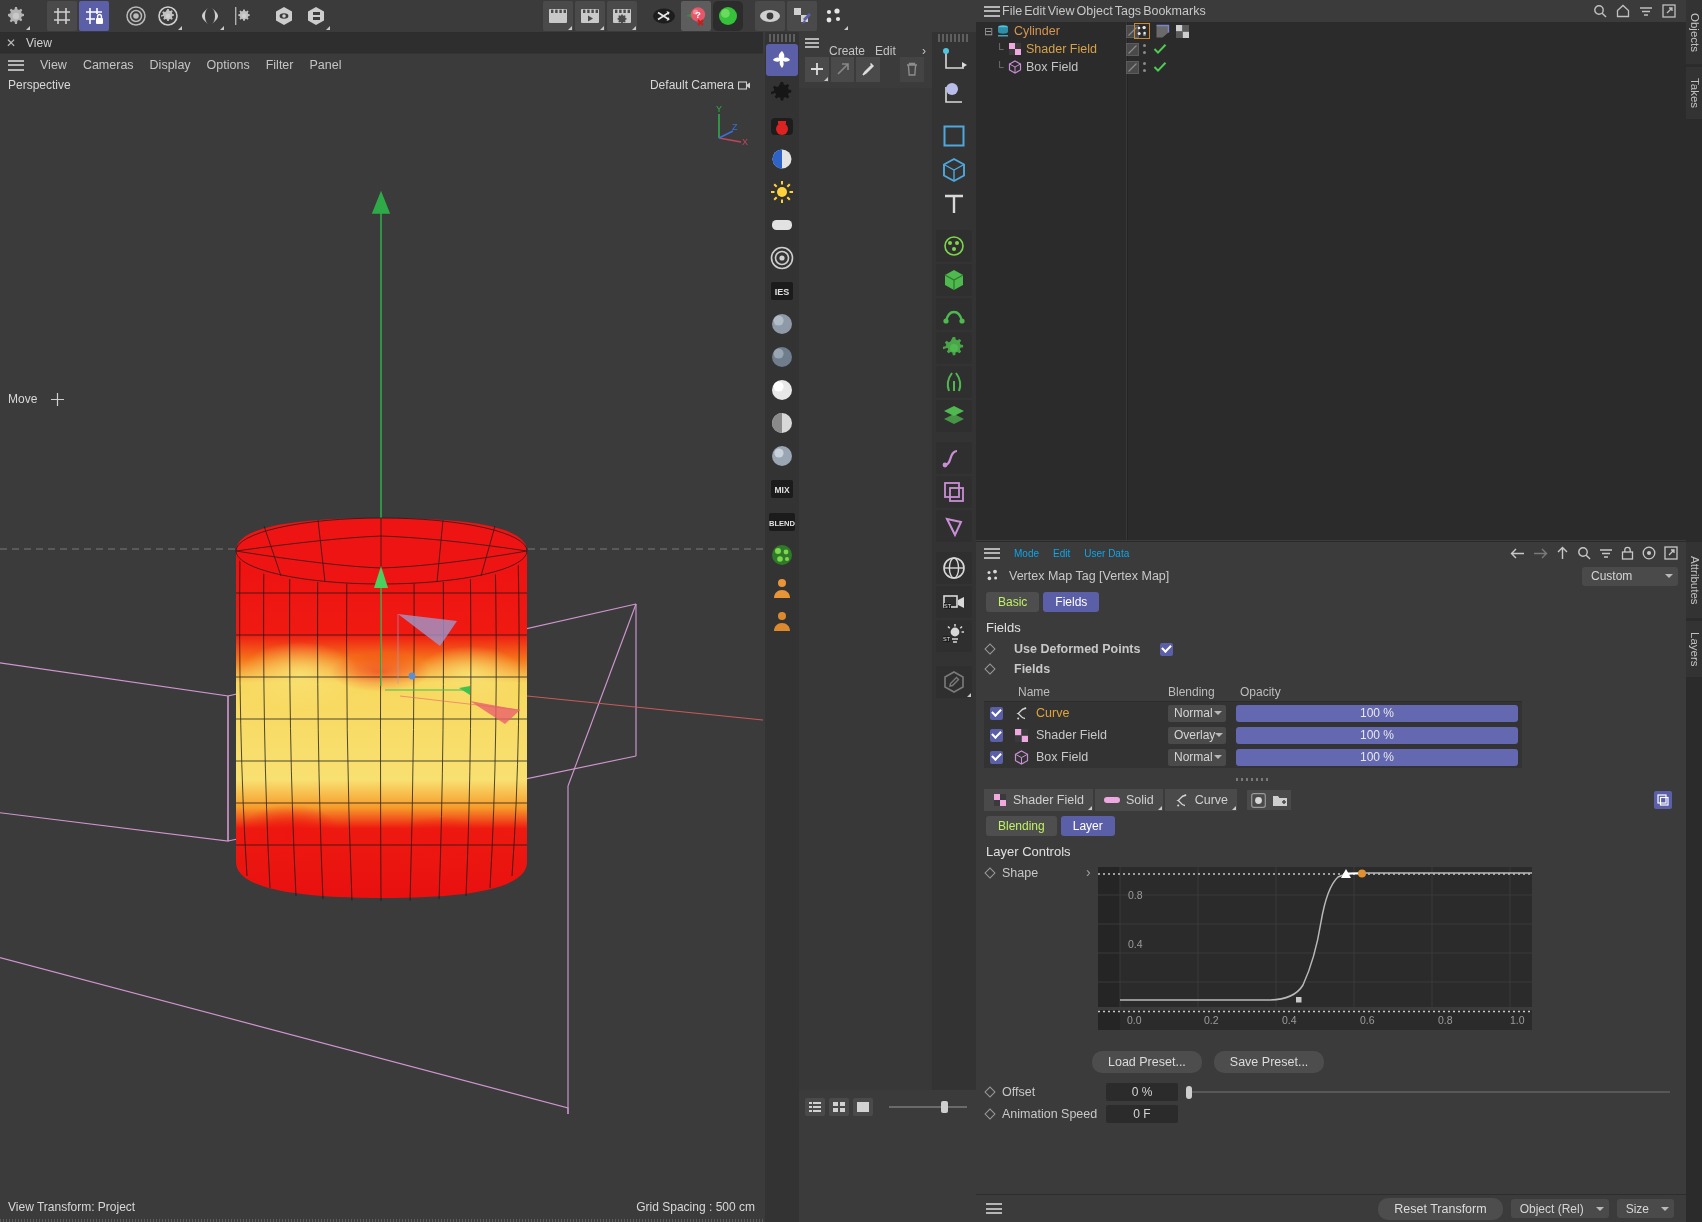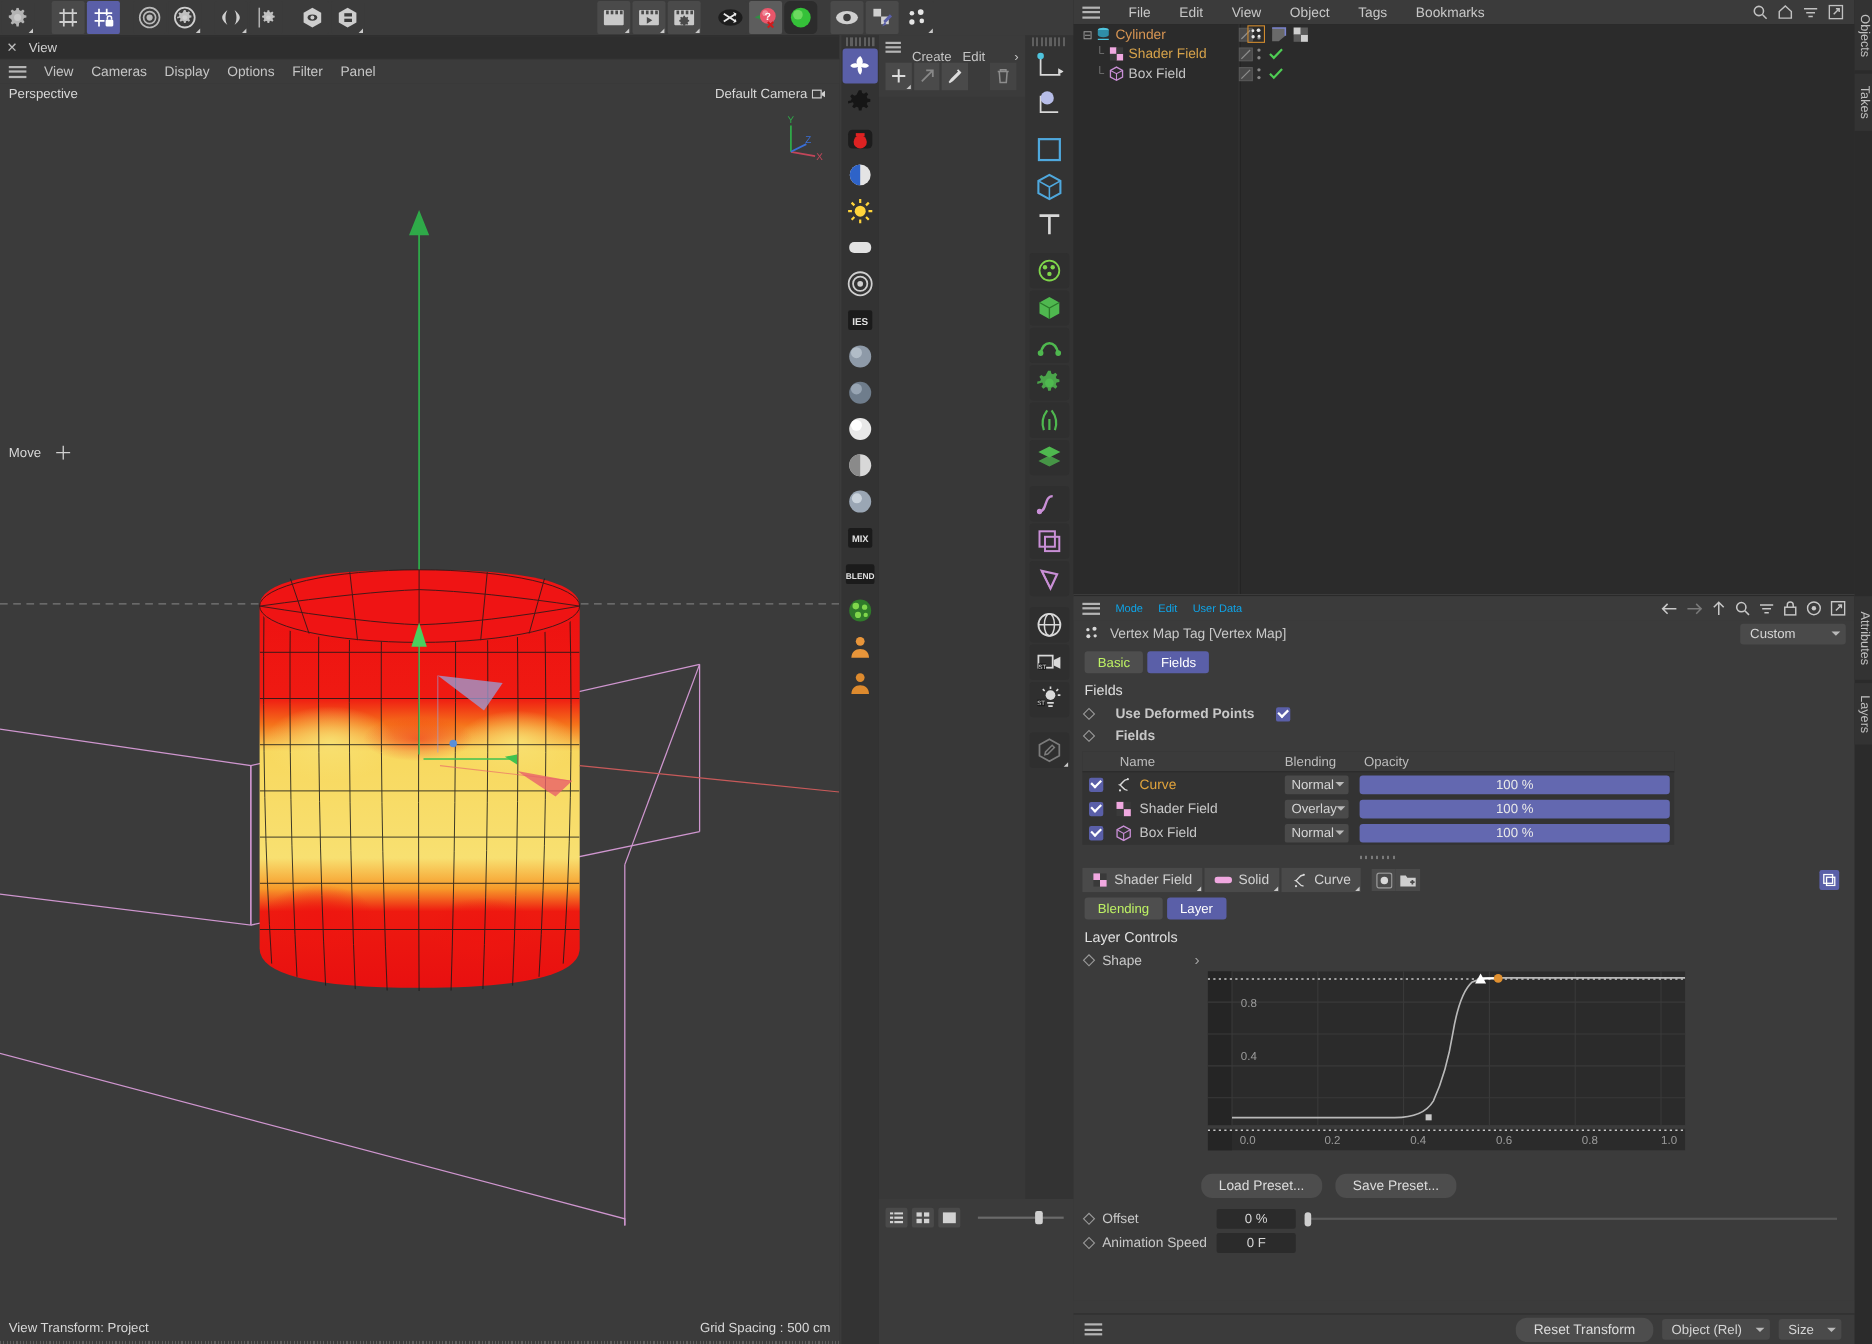--- a/index.html
+++ b/index.html
@@ -29,21 +29,21 @@
   #vp-tabrow .tl { color:#d0d0d0; font-size:12px; }
   #vp-menu { height:22px; background:#3b3b3b; display:flex; align-items:center; gap:16px; padding-left:8px; }
   #vp-menu .ham { width:16px; height:11px; display:flex; flex-direction:column; justify-content:space-between; }
   #vp-menu .ham i { display:block; height:2px; background:#b5b5b5; }
   #vp-menu a { color:#c5c5c5; font-size:12.5px; text-decoration:none; }
   #vp-canvas { position:absolute; left:0; top:43px; width:763px; height:1147px;
      background:#3b3b3b; overflow:hidden; }
   .vp-label { position:absolute; font-size:12px; color:#d8d8d8; }
   #persp { left:8px; top:2px; }
   #defcam { right:12px; top:2px; display:flex; align-items:center; gap:4px; }
-  #movebadge { left:8px; top:328px; display:flex; align-items:center; gap:14px; }
+  #movebadge { left:8px; top:316px; display:flex; align-items:center; gap:14px; }
   #vtrans { left:8px; bottom:9px; }
   #gridsp { right:8px; bottom:9px; }
   #vp-bottomline { position:absolute; left:0; bottom:0; width:763px; height:4px;
      background:repeating-linear-gradient(90deg,#777 0 1px, transparent 1px 3px); opacity:.55;}
   #axis-gizmo { position:absolute; right:10px; top:28px; width:42px; height:42px; }
 
   
   #vstrip { position:absolute; left:765px; top:32px; width:34px; height:1190px; background:#333333; }
   #vstrip .dots { height:8px; background:repeating-linear-gradient(90deg,#6a6a6a 0 2px,transparent 2px 4px);
      margin:2px 4px 2px; opacity:.8;}
@@ -65,21 +65,21 @@
   
   #objicons { position:absolute; left:932px; top:32px; width:44px; height:1058px; background:#333; }
   #objicons .dots { height:8px; background:repeating-linear-gradient(90deg,#6a6a6a 0 2px,transparent 2px 4px);
      margin:2px 6px; opacity:.8;}
   .oib { width:36px;height:32px;margin:2px auto;display:flex;align-items:center;justify-content:center;
      border-radius:3px; position:relative;}
   .oib.dk { background:#2f2f2f; }
 
   
   #objmgr { position:absolute; left:976px; top:0; width:710px; height:540px; background:#2b2b2b; }
-  #om-menu { height:22px; background:#3b3b3b; display:flex; align-items:center; gap:26px; padding-left:8px;}
+  #om-menu { height:22px; background:#3b3b3b; display:flex; align-items:center; gap:2px; padding-left:8px;}
   #om-menu .ham{width:16px;height:11px;display:flex;flex-direction:column;justify-content:space-between;}
   #om-menu .ham i{display:block;height:2px;background:#b5b5b5;}
   #om-menu a{color:#c8c8c8;font-size:12.5px;text-decoration:none;}
   #om-menu .right{margin-left:auto;display:flex;align-items:center;gap:9px;padding-right:10px;}
   #om-tree { position:relative; height:518px; background:#2b2b2b; }
   .om-row { height:18px; display:flex; align-items:center; font-size:12.5px; position:relative; }
   .om-name { margin-left:4px; }
   .om-tagarea { position:absolute; left:150px; display:flex; align-items:center; gap:3px; }
   .om-dots { width:5px; height:14px; display:flex; flex-direction:column; justify-content:space-around; align-items:center;}
   .om-dots i{width:3px;height:3px;border-radius:50%;background:#8a8a8a;display:block;}
@@ -122,21 +122,21 @@
   .opbar { background:#6368b0; border-radius:3px; height:17px; display:flex; align-items:center;
      justify-content:center; font-size:12px; color:#e8e8e8; }
 
   
   #chipbar { display:flex; align-items:center; margin:6px 0 0 8px; gap:0; }
   .chip { background:#4a4a4a; height:22px; display:flex; align-items:center; gap:6px; padding:0 9px;
      font-size:12.5px; color:#d0d0d0; position:relative; margin-right:2px; }
   .chipsq { width:22px;height:20px;background:#4a4a4a;display:flex;align-items:center;justify-content:center;}
 
   
-  #graphwrap { position:relative; margin-left:8px; margin-top:20px; }
+  #graphwrap { position:relative; margin-left:8px; margin-top:4px; }
   #loadrow { display:flex; gap:12px; margin-left:116px; margin-top:21px; }
   .rbtn { background:#4d4d4d; border-radius:10px; padding:4px 16px; font-size:12.5px; color:#dcdcdc; }
   .numfield { background:#2b2b2b; border-radius:2px; height:18px; width:72px; display:flex;
      align-items:center; justify-content:center; font-size:12px; color:#d5d5d5;}
   .slider { flex:1; height:18px; display:flex; align-items:center; position:relative; }
   .slider .track{width:100%;height:2px;background:#575757;}
   .slider .knob{position:absolute;left:0;width:6px;height:13px;background:#cfcfcf;border-radius:3px;}
 
   
   #botbar { position:absolute; left:976px; bottom:0; width:710px; height:28px; background:#3b3b3b;

